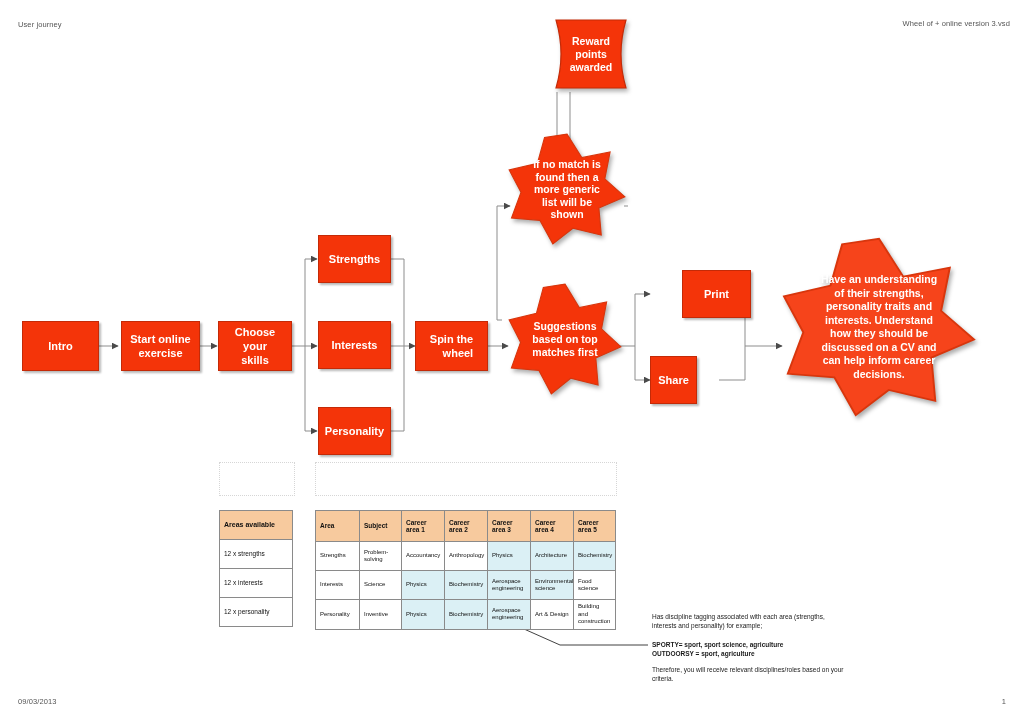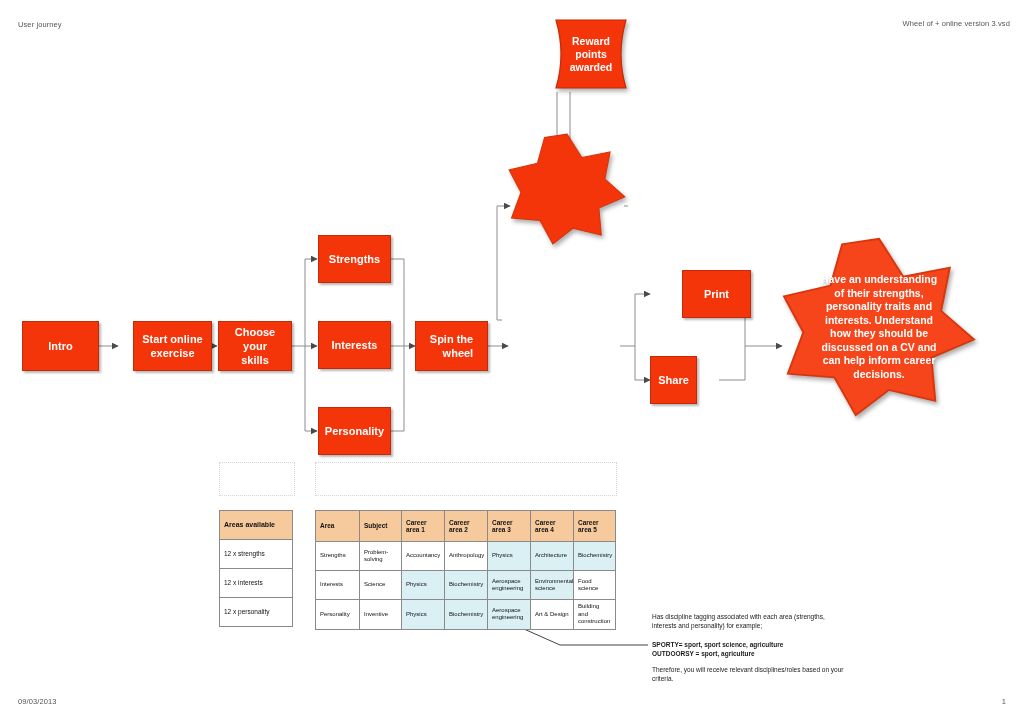--- a/index.html
+++ b/index.html
@@ -145,21 +145,21 @@
       <path d="M 570 92 L 570 148"></path>
 
       <path d="M 470 605 L 560 645 L 648 645" stroke="#2b2b2b" stroke-width="0.9"></path>
     </g>
   </svg>
 
   <div class="node" id="node-intro" style="left:22px;top:321px;width:77px;height:50px;">
     <span>Intro</span>
   </div>
 
-  <div class="node" id="node-start" style="left:133px;top:321px;width:79px;height:50px;">
+  <div class="node" id="node-start" style="left:121px;top:321px;width:79px;height:50px;">
     <span style="white-space: pre-line;">Start online
 exercise</span>
   </div>
 
   <div class="node" id="node-choose" style="left:218px;top:321px;width:74px;height:50px;">
     <span style="white-space: pre-line;">Choose your
 skills</span>
   </div>
 
   <div class="node" id="node-strengths" style="left:318px;top:235px;width:73px;height:48px;">
@@ -193,22 +193,35 @@
     </svg>
     <div class="ribbon-label" style="white-space: pre-line;">Reward
 points
 awarded</div>
   </div>
 
   <div class="star" id="star-nomatch" style="left:508px;top:133px;width:118px;height:112px;">
     <svg viewBox="0 0 100 100" preserveAspectRatio="none">
       <path d="M50 1 L62.5 22 L86.5 17 L82 41 L99 57 L77 67 L79 91 L55 85 L38 99 L27 78 L3 76 L11 53 L1 33 L25 27 L31 4 Z" fill="#f43409" stroke="#d8360d" stroke-width="1"></path>
     </svg>
-  </div>
-
+    <div class="star-label" style="white-space: pre-line;">If no match is
+found then a
+more generic
+list will be
+shown</div>
+  </div>
+
+  <div class="star" id="star-suggestions" style="left:508px;top:283px;width:114px;height:112px;">
+    <svg viewBox="0 0 100 100" preserveAspectRatio="none">
+      <path d="M50 1 L62.5 22 L86.5 17 L82 41 L99 57 L77 67 L79 91 L55 85 L38 99 L27 78 L3 76 L11 53 L1 33 L25 27 L31 4 Z" fill="#f43409" stroke="#d8360d" stroke-width="1"></path>
+    </svg>
+    <div class="star-label" style="white-space: pre-line;">Suggestions
+based on top
+matches first</div>
+  </div>
 
   <div class="star" id="star-outcome" style="left:782px;top:237px;width:194px;height:180px;">
     <svg viewBox="0 0 100 100" preserveAspectRatio="none">
       <path d="M50 1 L62.5 22 L86.5 17 L82 41 L99 57 L77 67 L79 91 L55 85 L38 99 L27 78 L3 76 L11 53 L1 33 L25 27 L31 4 Z" fill="#f6441b" stroke="#d8360d" stroke-width="1"></path>
     </svg>
     <div class="star-label" style="white-space: pre-line;">Have an understanding
 of their strengths,
 personality traits and
 interests.  Understand
 how they should be

